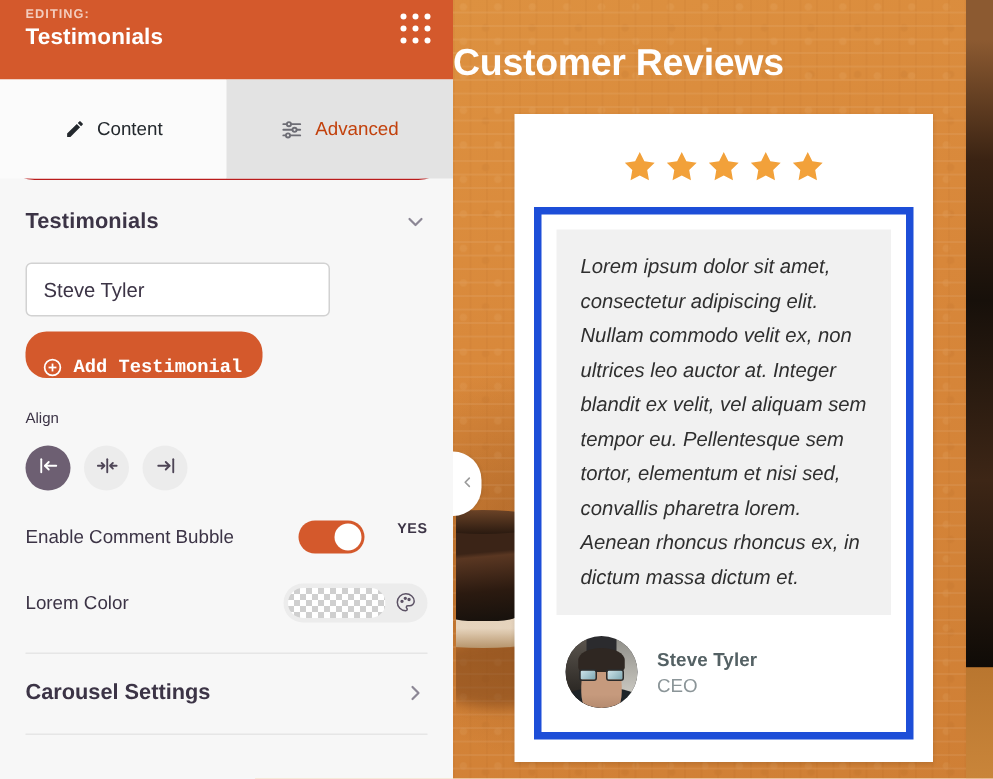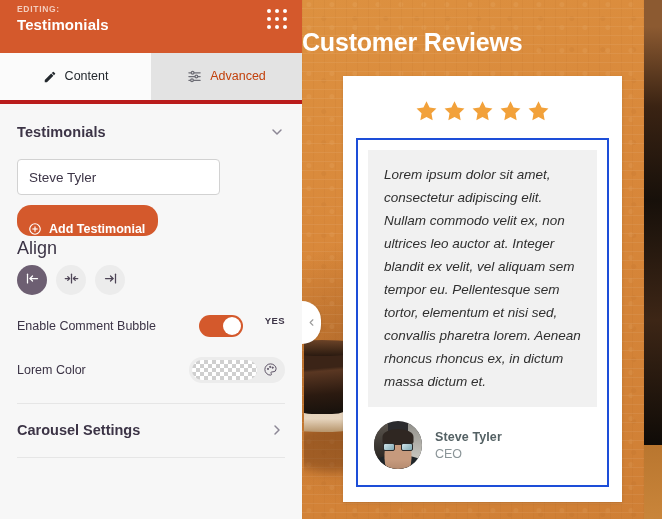--- a/index.html
+++ b/index.html
@@ -65,23 +65,24 @@
     width: 4px; height: 4px;
     border-radius: 50%;
     background: #ffffff;
     justify-self: center;
     align-self: center;
   }
 
   
   .tabs {
     display: flex;
-    height: 51px;
+    height: 67px;
     background: #fbfbfb;
-    border-bottom: 4px solid #b91c1c;
+    border-bottom: 1px solid #b91c1c;
+    border-radius: 23px;
   }
   .tab {
     flex: 1 1 50%;
     display: flex;
     align-items: center;
     justify-content: center;
     gap: 8px;
     font-size: 12.5px;
     cursor: pointer;
     position: relative;
@@ -130,27 +131,28 @@
     align-items: center;
     gap: 7px;
     background: #d4592c;
     color: #ffffff;
     border: none;
     border-radius: 14px;
     font-size: 12.5px;
     font-weight: bold;
     padding: 16px 13px 0 11px;
     cursor: pointer;
-    font-family: Liberation Sans, sans-serif;
+    font-family: Liberation Mono, monospace;
   }
   .btn-add .plus-ic { display: flex; }
 
   .field-label {
-    font-size: 18px;
+    font-size: 10px;
     color: #3c3446;
+    margin-top: 15px;
     line-height: 16px;
   }
 
   .align-row {
     display: flex;
     gap: 9px;
     margin-top: 9px;
   }
   .align-btn {
     width: 30px; height: 30px;
@@ -337,21 +339,21 @@
 
   .stars {
     display: flex;
     justify-content: center;
     gap: 3px;
     margin: 9px 0 14px 0;
   }
   .stars svg { display: block; }
 
   .bubble-box {
-    border: 2px solid #1d4ed8;
+    border: 5px solid #1d4ed8;
     padding: 10px 10px 12px 10px;
   }
   .quote {
     background: #f1f1f1;
     padding: 13px 16px 14px 16px;
     font-style: italic;
     font-size: 13.5px;
     line-height: 23px;
     color: #2f2f2f;
     font-family: "Liberation Sans", sans-serif;

